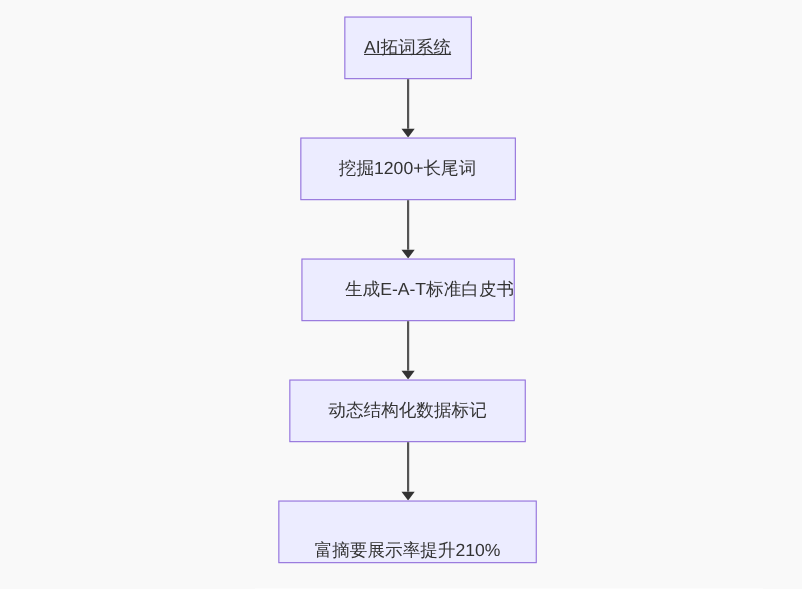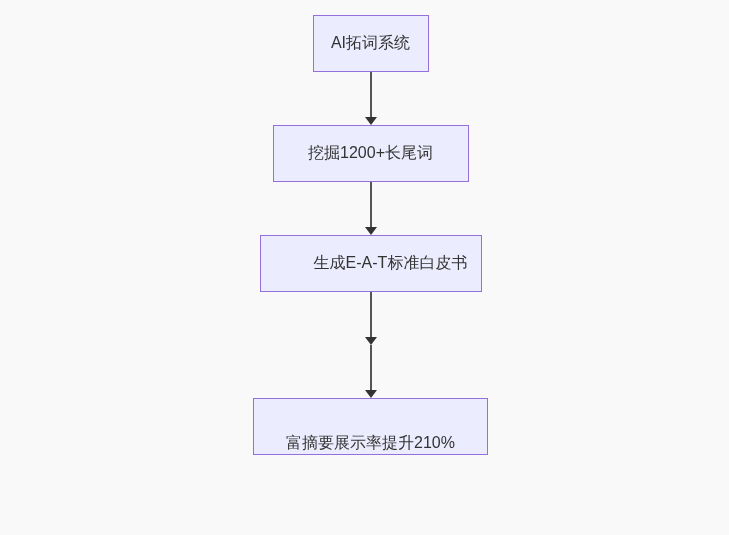--- a/index.html
+++ b/index.html
@@ -34,23 +34,23 @@
     display: flex;
     align-items: center;
     justify-content: center;
     background: var(--node-fill);
     border: 1px solid var(--node-border);
     color: var(--node-text);
     font-size: 16px;
     text-align: center;
     white-space: nowrap;
   }
-  .n1 { width: 116px; }
+  .n1 { width: 116px; text-decoration: underline; }
   .n2 { width: 196px; }
-  .n3 { width: 222px; padding-left: 40px; }
+  .n3 { width: 194px; padding-left: 40px; }
   .n4 { width: 215px; }
   .n5 { width: 235px; align-items: flex-end; }
   .connector {
     height: 53px;
     display: flex;
     flex-direction: column;
     align-items: center;
   }
   .connector .line {
     width: 2px;
@@ -90,20 +90,23 @@
 
     <div class="node n3">
       <span>生成E-A-T标准白皮书</span>
     </div>
 
     <div class="connector">
       <div class="line"></div>
       <div class="arrowhead"></div>
     </div>
 
+    <div class="node n4">
+      <span>动态结构化数据标记</span>
+    </div>
 
     <div class="connector">
       <div class="line"></div>
       <div class="arrowhead"></div>
     </div>
 
     <div class="node n5">
       <span>富摘要展示率提升210%</span>
     </div>
 

